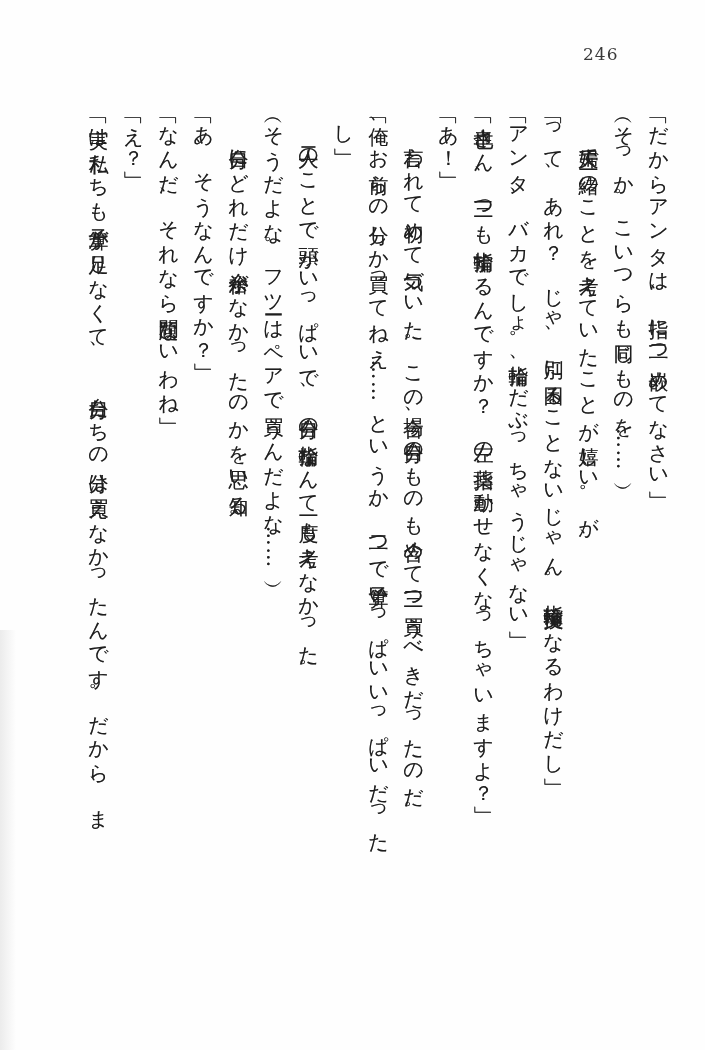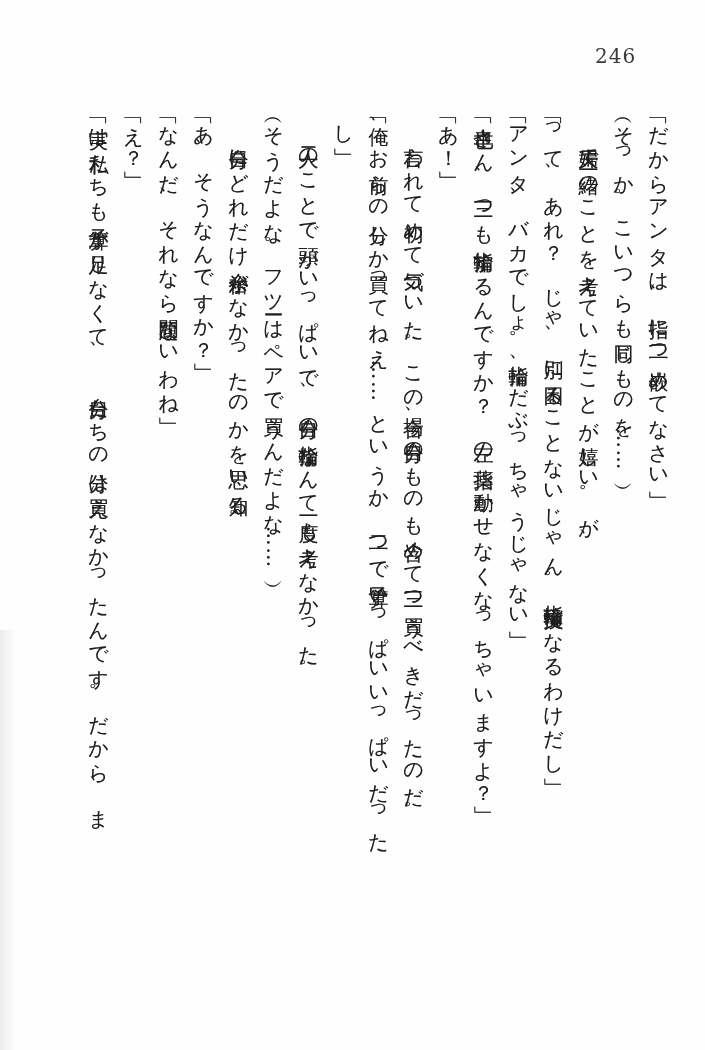--- a/index.html
+++ b/index.html
@@ -27,25 +27,24 @@
     top: 60%;
     width: 16px;
     height: 40%;
     background: linear-gradient(to right, rgba(180,180,180,0.25), rgba(255,255,255,0));
     pointer-events: none;
   }
   .page-number {
     position: absolute;
     top: 44px;
     left: 583px;
-    font-size: 20px;
+    font-size: 17px;
     letter-spacing: 1px;
     color: #3a3a3a;
     font-family: "DejaVu Serif", serif;
-    margin-left: 12px;
   }
   .text-block {
     position: absolute;
     top: 111px;
     right: 29px;
     height: 862px;
     writing-mode: vertical-rl;
     text-orientation: mixed;
     font-size: 20px;
     line-height: 35px;

